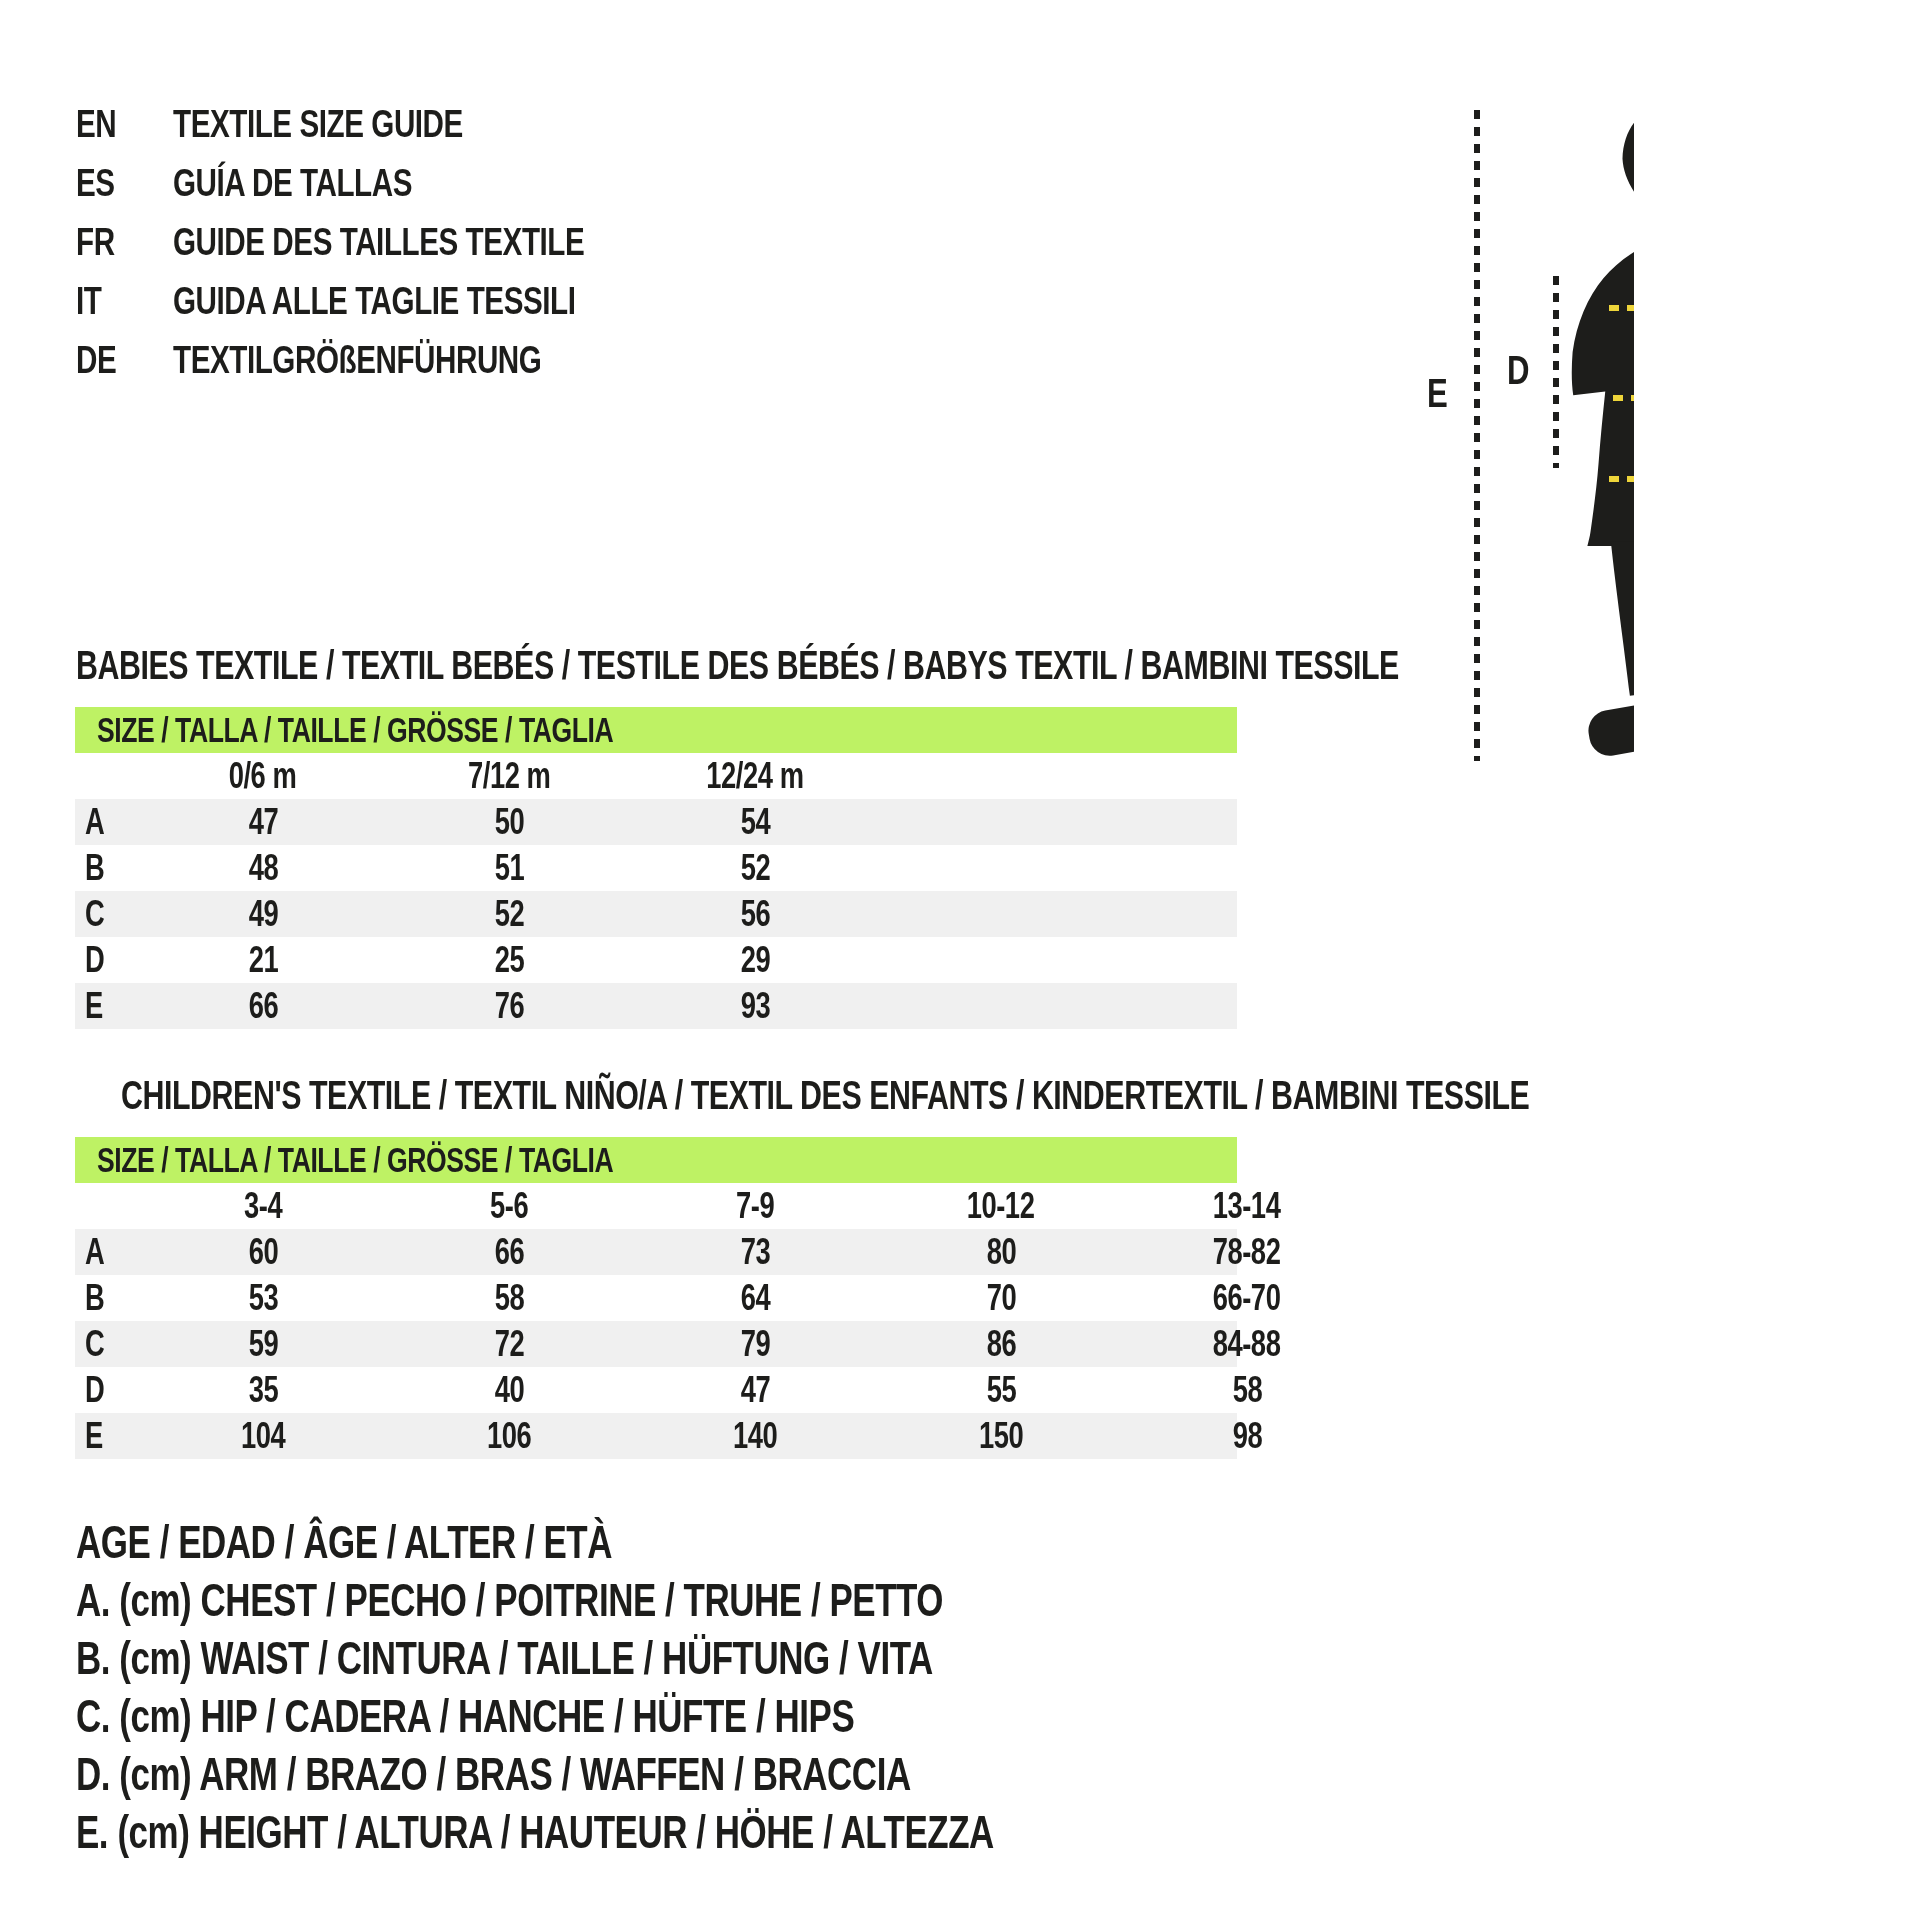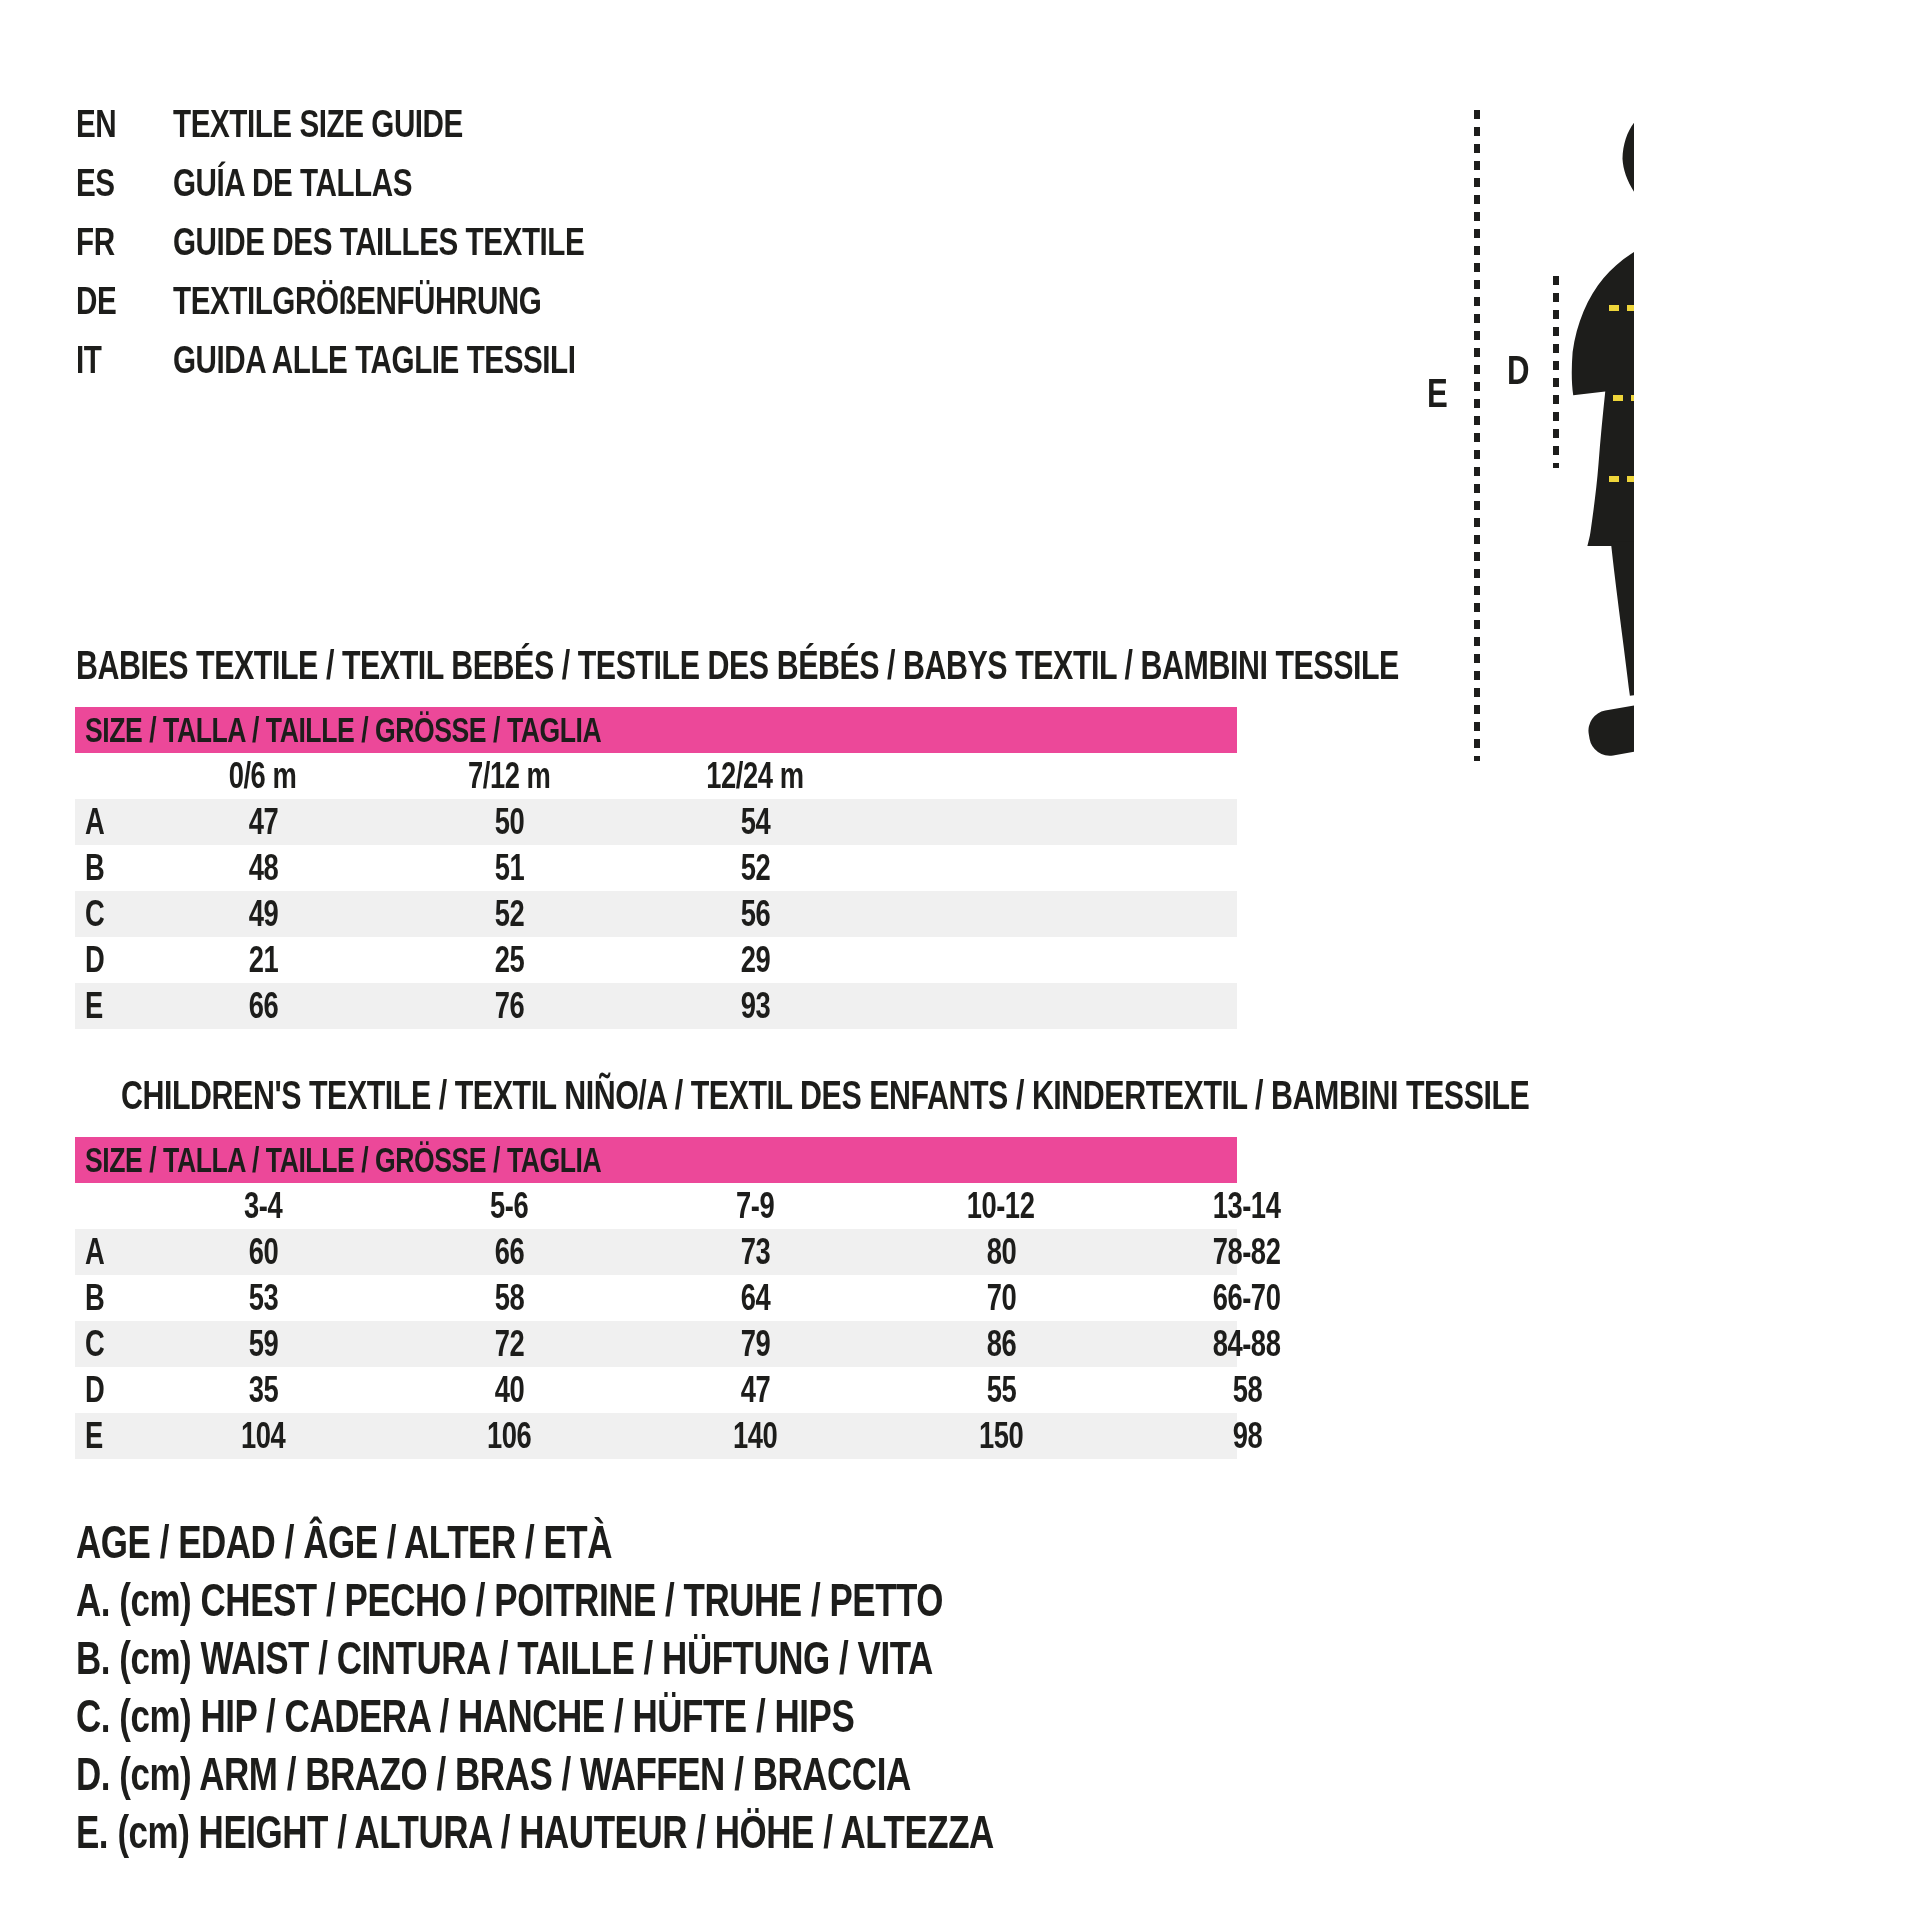--- a/index.html
+++ b/index.html
@@ -16,21 +16,21 @@
 
   
   .sec-title{position:absolute;left:76px;font-size:40px;line-height:41px;}
   #babies-title{top:645px;}
   #children-title{top:1075px;margin-left:45px;}
 
   
   .table{position:absolute;left:75px;width:1162px;}
   #babies-table{top:707px;}
   #children-table{top:1137px;}
-  .bar{height:46px;background:#ec4899;display:flex;align-items:center;padding-left:10px;box-sizing:border-box;font-size:35px;}
+  .bar{height:46px;background:#bef264;display:flex;align-items:center;padding-left:22px;box-sizing:border-box;font-size:35px;}
   .trow{height:46px;display:flex;align-items:center;font-size:36px;gap:24px;}
   .trow.stripe{background:#f0f0f0;}
   .lblcell{width:53px;flex:0 0 53px;padding-left:10px;box-sizing:border-box;display:flex;align-items:center;}
   .vcell{width:222px;flex:0 0 222px;display:flex;align-items:center;justify-content:center;}
   .vcell .cond{transform-origin:50% 50%;}
 
   
   .legend{position:absolute;left:76px;top:1513px;}
   .legend-row{height:58px;display:flex;align-items:center;font-size:46px;}
 
@@ -67,26 +67,26 @@
       </div>
       <div class="lang-row">
         <span class="code cond">ES</span>
         <span class="ltitle cond">GUÍA DE TALLAS</span>
       </div>
       <div class="lang-row">
         <span class="code cond">FR</span>
         <span class="ltitle cond">GUIDE DES TAILLES TEXTILE</span>
       </div>
       <div class="lang-row">
+        <span class="code cond">IT</span>
+        <span class="ltitle cond">GUIDA ALLE TAGLIE TESSILI</span>
+      </div>
+      <div class="lang-row">
         <span class="code cond">DE</span>
         <span class="ltitle cond">TEXTILGRÖßENFÜHRUNG</span>
-      </div>
-      <div class="lang-row">
-        <span class="code cond">IT</span>
-        <span class="ltitle cond">GUIDA ALLE TAGLIE TESSILI</span>
       </div>
     </section>
 
   <div class="sec-title" id="babies-title">
     <span class="cond">BABIES TEXTILE / TEXTIL BEBÉS / TESTILE DES BÉBÉS / BABYS TEXTIL / BAMBINI TESSILE</span>
   </div>
   <div class="table" id="babies-table">
     <div class="bar">
       <span class="cond">SIZE / TALLA / TAILLE / GRÖSSE / TAGLIA</span>
     </div>

